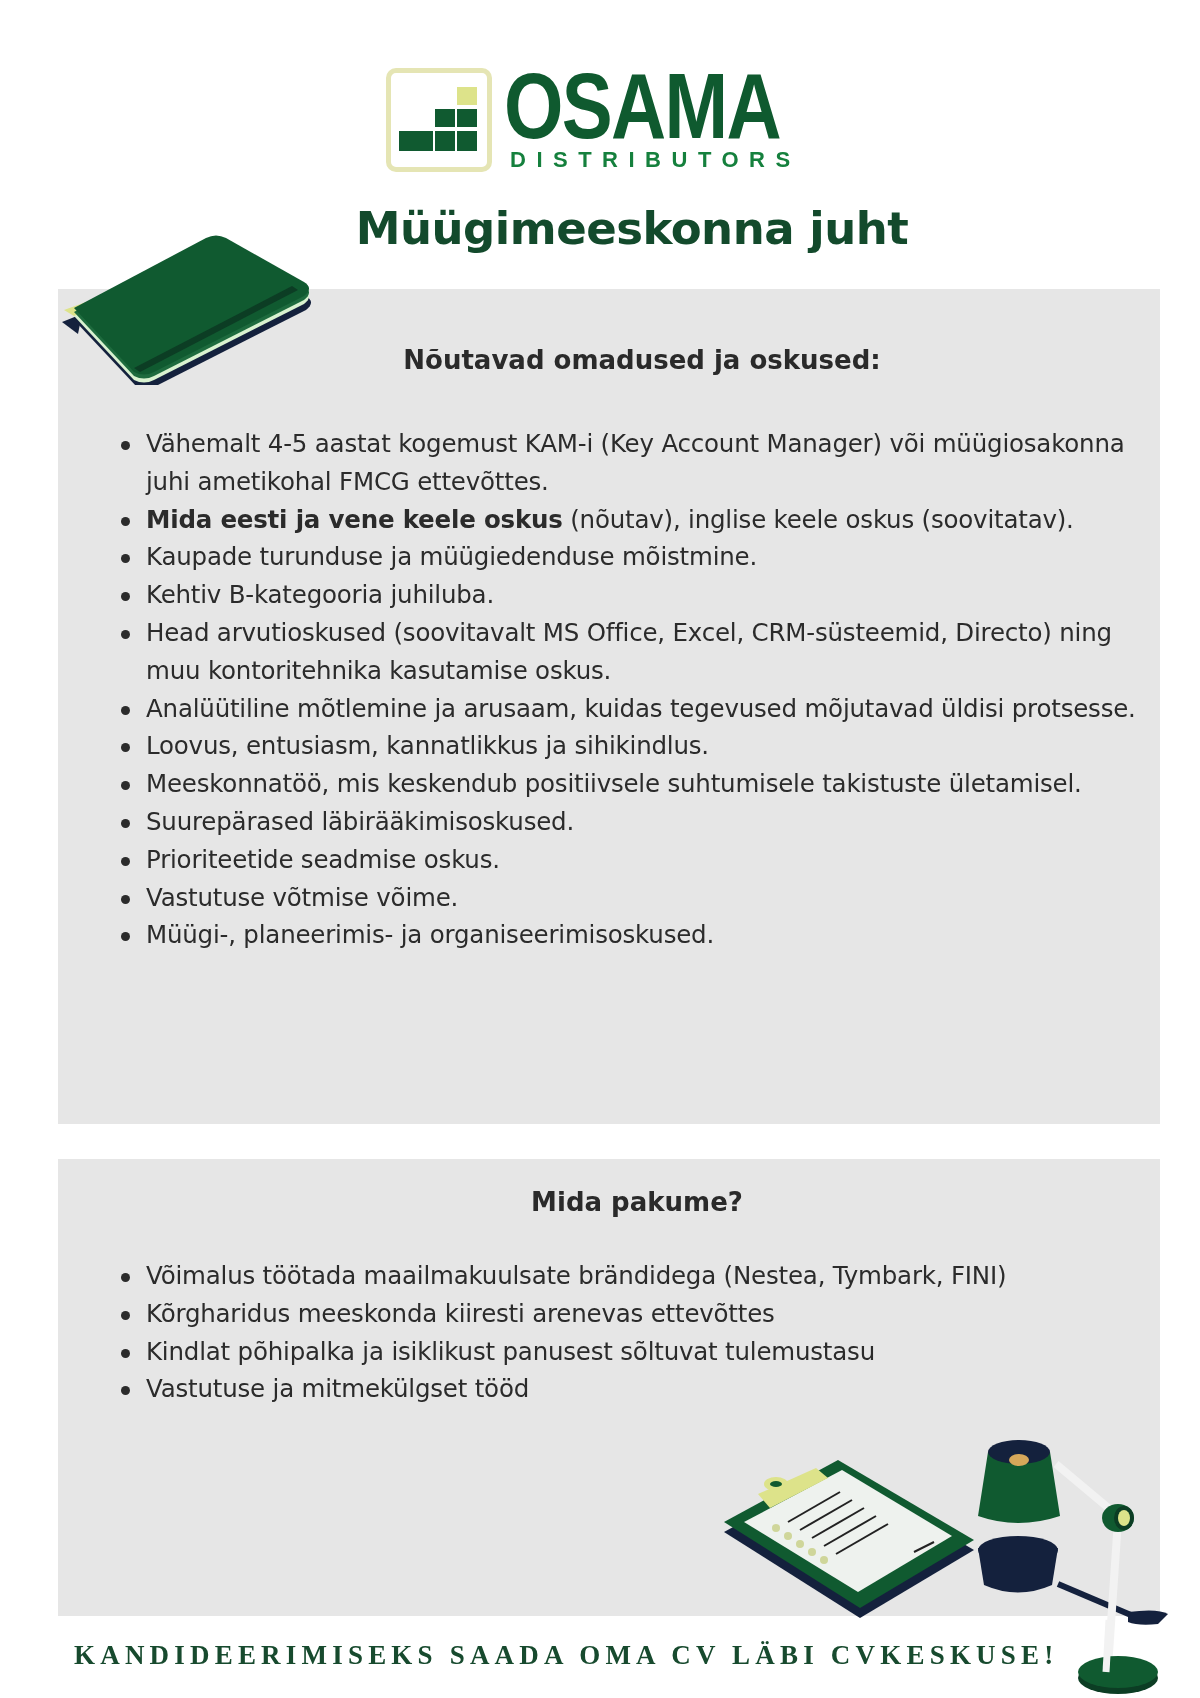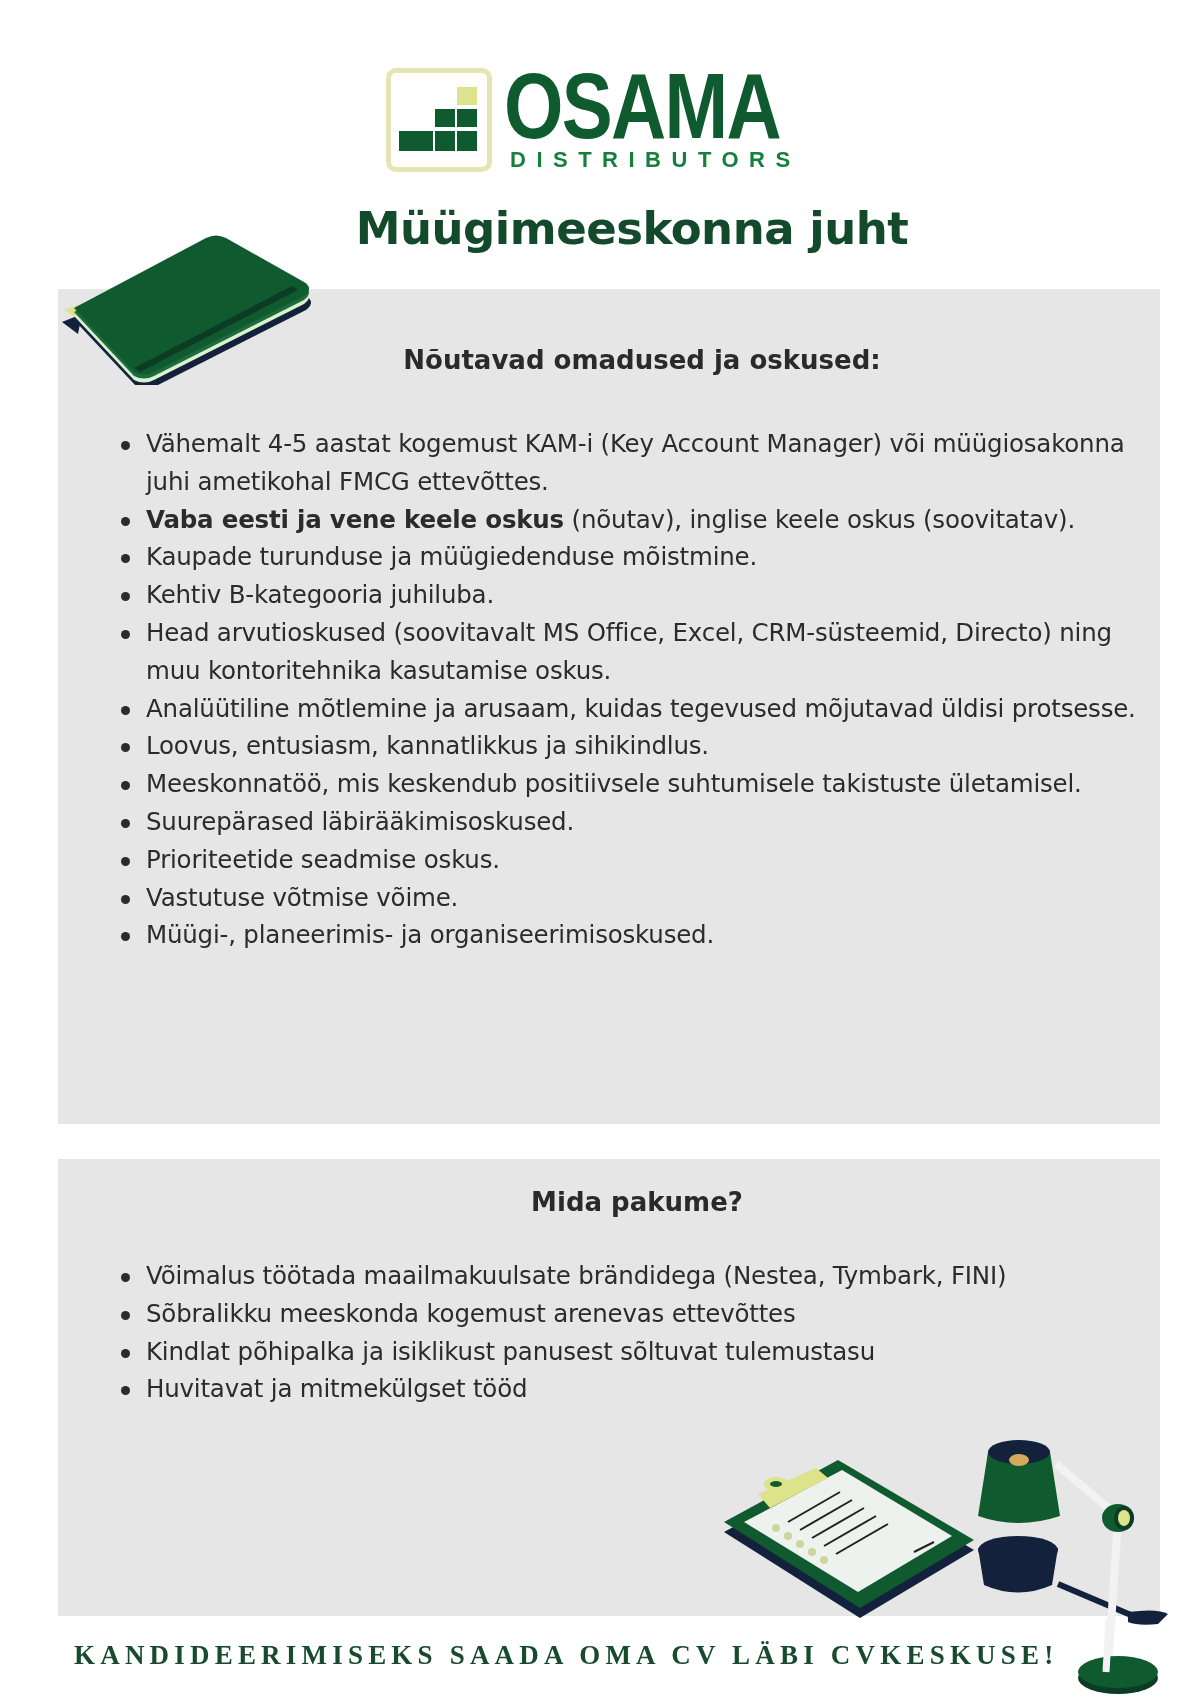--- a/index.html
+++ b/index.html
@@ -67,41 +67,41 @@
   <div class="logo-word">OSAMA</div>
   <div class="logo-sub">DISTRIBUTORS</div>
 </div>
 
 <h1 class="job-title">Müügimeeskonna juht</h1>
 
 <section class="panel panel-1">
   <h2 class="section-heading">Nõutavad omadused ja oskused:</h2>
   <ul class="bullets" id="req-list">
       <li><span>Vähemalt 4-5 aastat kogemust KAM-i (Key Account Manager) või müügiosakonna juhi ametikohal FMCG ettevõttes.</span></li>
-      <li><b>Vaba eesti ja vene keele oskus</b><span> (nõutav), inglise keele oskus (soovitatav).</span></li>
+      <li><b>Mida eesti ja vene keele oskus</b><span> (nõutav), inglise keele oskus (soovitatav).</span></li>
       <li><span>Kaupade turunduse ja müügiedenduse mõistmine.</span></li>
       <li><span>Kehtiv B-kategooria juhiluba.</span></li>
       <li><span>Head arvutioskused (soovitavalt MS Office, Excel, CRM-süsteemid, Directo) ning muu kontoritehnika kasutamise oskus.</span></li>
       <li><span>Analüütiline mõtlemine ja arusaam, kuidas tegevused mõjutavad üldisi protsesse.</span></li>
       <li><span>Loovus, entusiasm, kannatlikkus ja sihikindlus.</span></li>
       <li><span>Meeskonnatöö, mis keskendub positiivsele suhtumisele takistuste ületamisel.</span></li>
       <li><span>Suurepärased läbirääkimisoskused.</span></li>
       <li><span>Prioriteetide seadmise oskus.</span></li>
       <li><span>Vastutuse võtmise võime.</span></li>
       <li><span>Müügi-, planeerimis- ja organiseerimisoskused.</span></li>
     </ul>
 </section>
 
 <section class="panel panel-2">
   <h2 class="section-heading">Mida pakume?</h2>
   <ul class="bullets" id="offer-list">
       <li><span>Võimalus töötada maailmakuulsate brändidega (Nestea, Tymbark, FINI)</span></li>
-      <li><span>Sõbralikku meeskonda kogemust arenevas ettevõttes</span></li>
+      <li><span>Kõrgharidus meeskonda kiiresti arenevas ettevõttes</span></li>
       <li><span>Kindlat põhipalka ja isiklikust panusest sõltuvat tulemustasu</span></li>
-      <li><span>Huvitavat ja mitmekülgset tööd</span></li>
+      <li><span>Vastutuse ja mitmekülgset tööd</span></li>
     </ul>
 </section>
 
 <div class="illus notebook">
   <svg width="260" height="175" viewBox="0 0 260 175">
 
     <polygon points="8,100 30,92 28,112" fill="#dde38a"></polygon>
     <polygon points="6,112 26,104 22,124" fill="#14213d"></polygon>
 
     <path d="M18,98 L150,28 Q160,23 170,28 L248,72 Q258,78 248,86 L98,162 Q88,167 78,162 Z" fill="#14213d" transform="translate(2,14)"></path>

